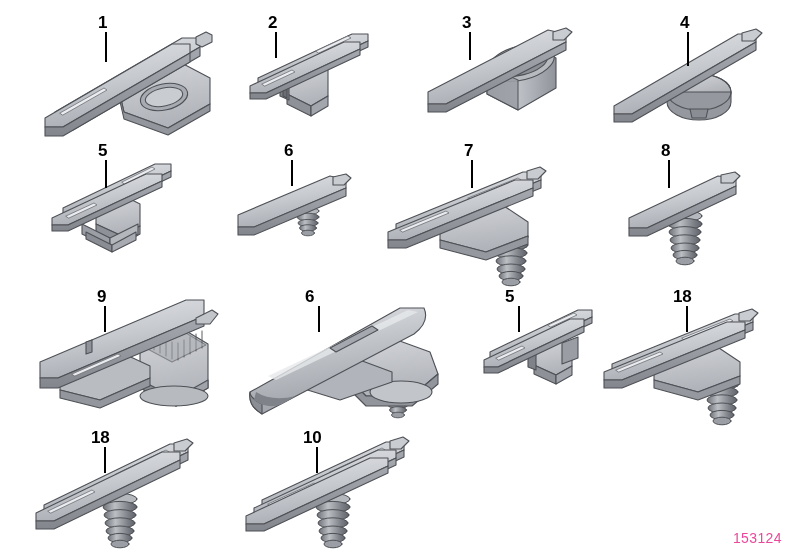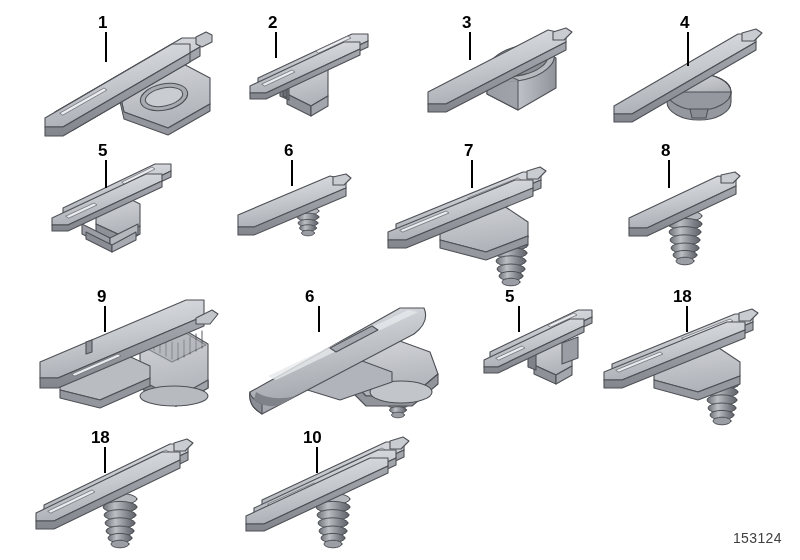--- a/index.html
+++ b/index.html
@@ -23,21 +23,21 @@
   .leader{
     position:absolute;
     width:1.6px;
     background:#000000;
   }
   #refnum{
     position:absolute;
     right:18px;bottom:14px;
     font-family:"Liberation Sans", sans-serif;
     font-size:14px;
-    color:#404040;
+    color:#ec4899;
     letter-spacing:0.4px;
   }
   svg{display:block;}
 </style>
 </head>
 <body>
 
 <div id="sheet">
 
 <svg id="art" width="800" height="560" viewBox="0 0 800 560" xmlns="http://www.w3.org/2000/svg">

